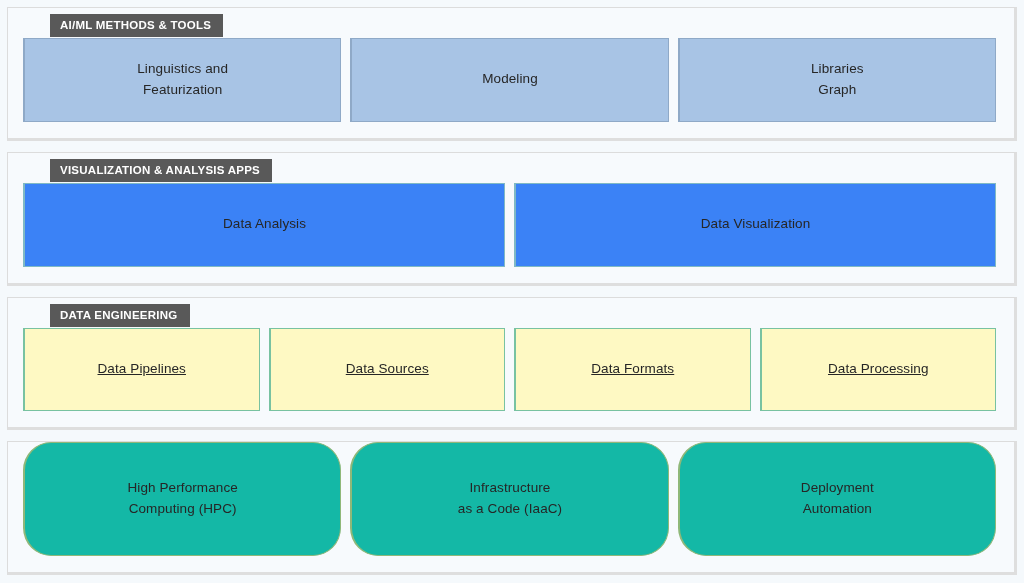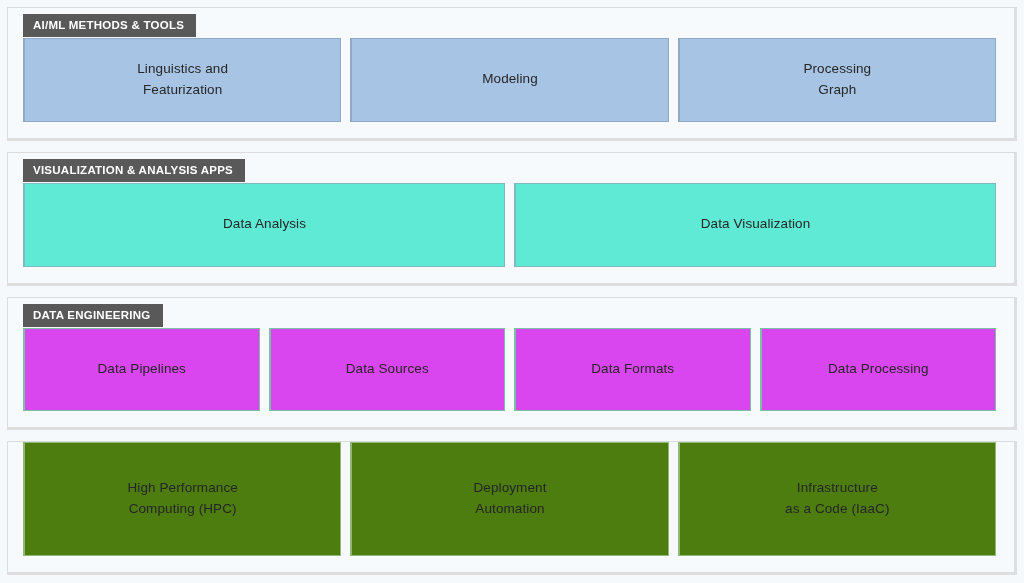--- a/index.html
+++ b/index.html
@@ -42,20 +42,21 @@
     flex-direction: column;
     padding: 0 18px 14px 15px;
   }
 
   .panel-header-row {
     height: 30px;
     display: flex;
     align-items: flex-start;
     padding-top: 6px;
     box-sizing: border-box;
+    margin-left: 27px;
   }
 
   .panel-title {
     background: #595959;
     color: #ffffff;
     font-size: 11.5px;
     font-weight: bold;
     letter-spacing: 0.25px;
     line-height: 23px;
     height: 23px;
@@ -88,38 +89,38 @@
     color: #262626;
     font-size: 13.5px;
     line-height: 1.55;
     letter-spacing: 0.1px;
     padding: 4px 6px;
     white-space: pre-line;
   }
 
   
   .layer-aiml   .node-box { background: #a8c4e5; border-color: #8fa9c7; }
-  .layer-viz    .node-box { background: #5eead4; border-color: #7fb9c4; }
-  .layer-data   .node-box { background: #d946ef; border-color: #78c2a1; }
-  .layer-hpc    .node-box { background: #4d7c0f; border-color: #8fb879; }
+  .layer-viz    .node-box { background: #3b82f6; border-color: #7fb9c4; }
+  .layer-data   .node-box { background: #fef9c3; border-color: #78c2a1; text-decoration: underline; }
+  .layer-hpc    .node-box { background: #14b8a6; border-color: #8fb879; border-radius: 28px; }
 </style>
 </head>
 <body>
 
 <div id="diagram-root">
 
   <section class="panel layer-aiml">
     <div class="panel-header-row">
       <div class="panel-title">AI/ML METHODS &amp; TOOLS</div>
     </div>
     <div class="panel-body">
       <div class="node-box">Linguistics and
 Featurization</div>
       <div class="node-box">Modeling</div>
-      <div class="node-box">Processing
+      <div class="node-box">Libraries
 Graph</div>
     </div>
   </section>
 
   <section class="panel layer-viz">
     <div class="panel-header-row">
       <div class="panel-title">VISUALIZATION &amp; ANALYSIS APPS</div>
     </div>
     <div class="panel-body">
       <div class="node-box">Data Analysis</div>
@@ -136,20 +137,20 @@
       <div class="node-box">Data Sources</div>
       <div class="node-box">Data Formats</div>
       <div class="node-box">Data Processing</div>
     </div>
   </section>
 
   <section class="panel layer-hpc">
     <div class="panel-body">
       <div class="node-box">High Performance
 Computing (HPC)</div>
+      <div class="node-box">Infrastructure
+as a Code (IaaC)</div>
       <div class="node-box">Deployment
 Automation</div>
-      <div class="node-box">Infrastructure
-as a Code (IaaC)</div>
     </div>
   </section>
 
 </div>
 
 </body></html>

